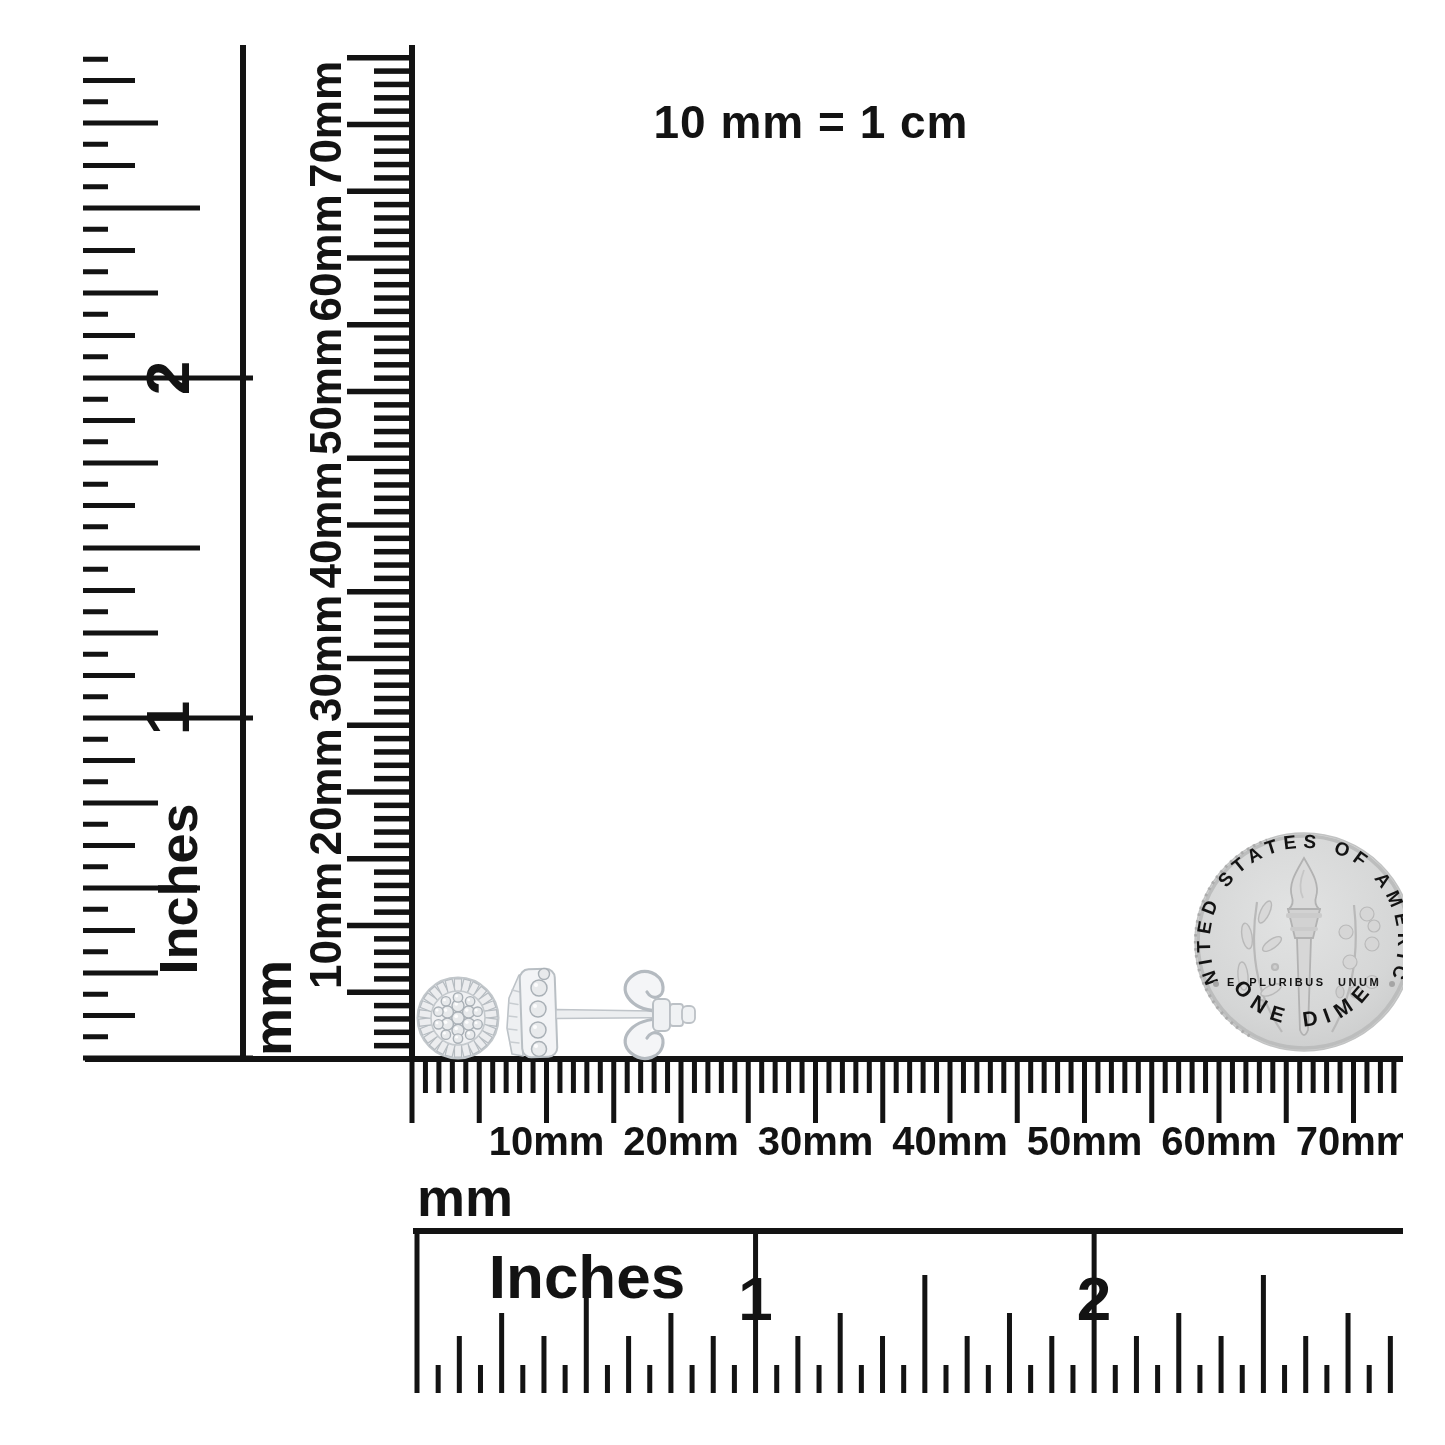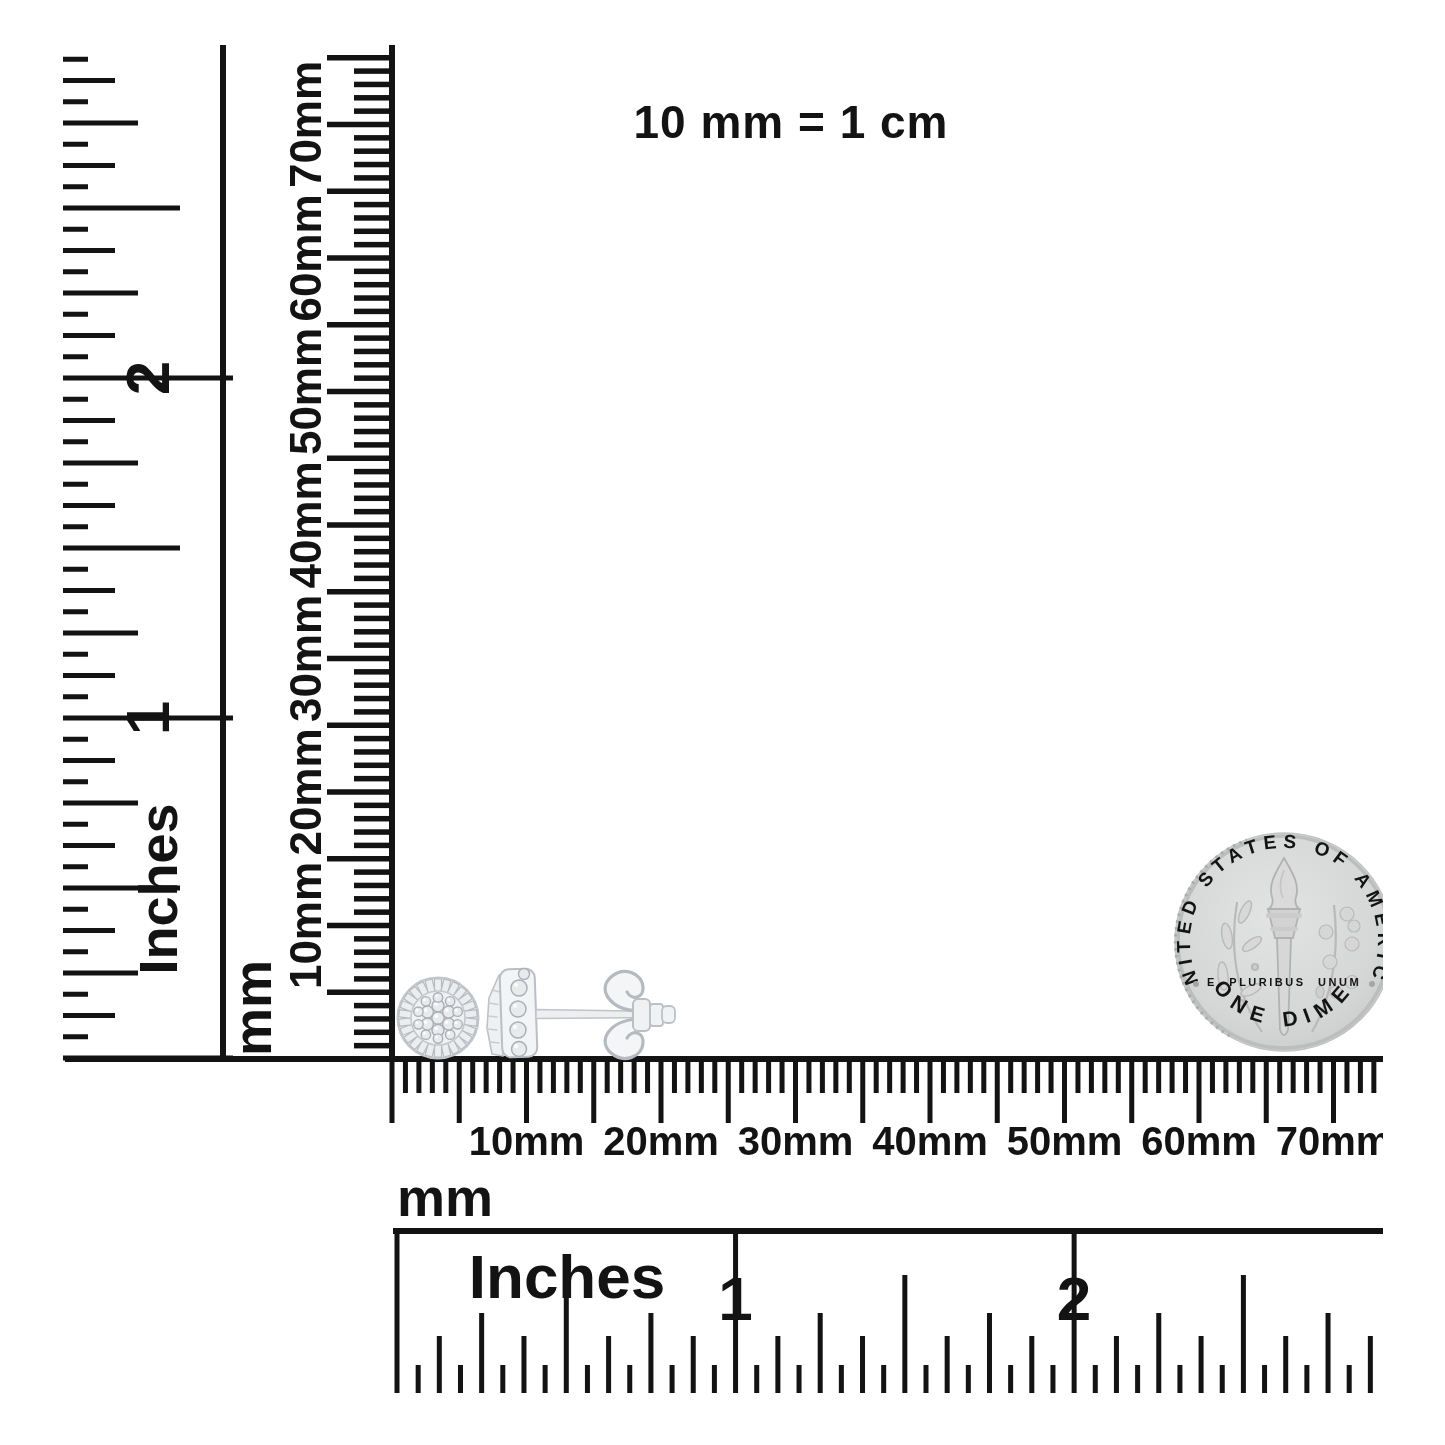--- a/index.html
+++ b/index.html
@@ -1,17 +1,17 @@
 <!DOCTYPE html>
 <html><head>
 <meta charset="utf-8">
 <style>
   html,body{margin:0;padding:0;background:#ffffff;}
   .stage{position:relative;width:1383px;height:1445px;background:#ffffff;overflow:hidden;
-         font-family:"Liberation Sans",sans-serif;}
+         font-family:"Liberation Sans",sans-serif;margin-left:20px;}
   .note{position:absolute;left:571px;top:99px;width:440px;text-align:center;
         font-size:46px;font-weight:700;color:#131313;letter-spacing:1px;line-height:1;}
   .scene{position:absolute;left:0;top:0;}
   .scene text{font-family:"Liberation Sans",sans-serif;fill:#131313;}
 </style>
 </head>
 <body>
 
 <div class="stage">
 

